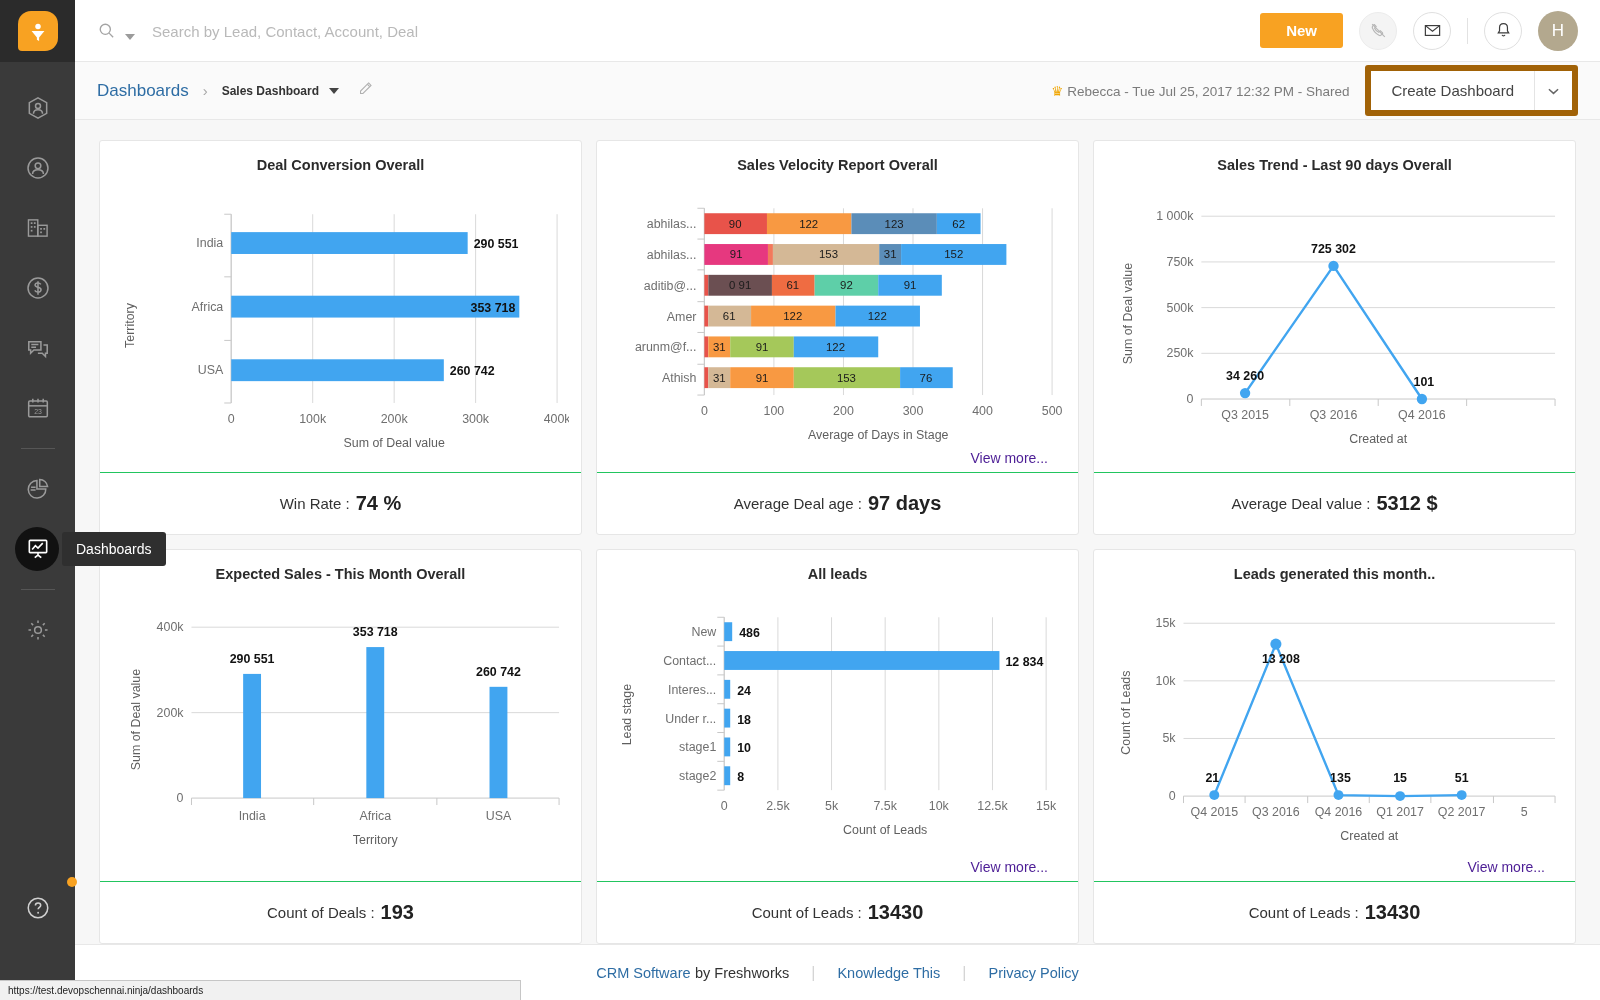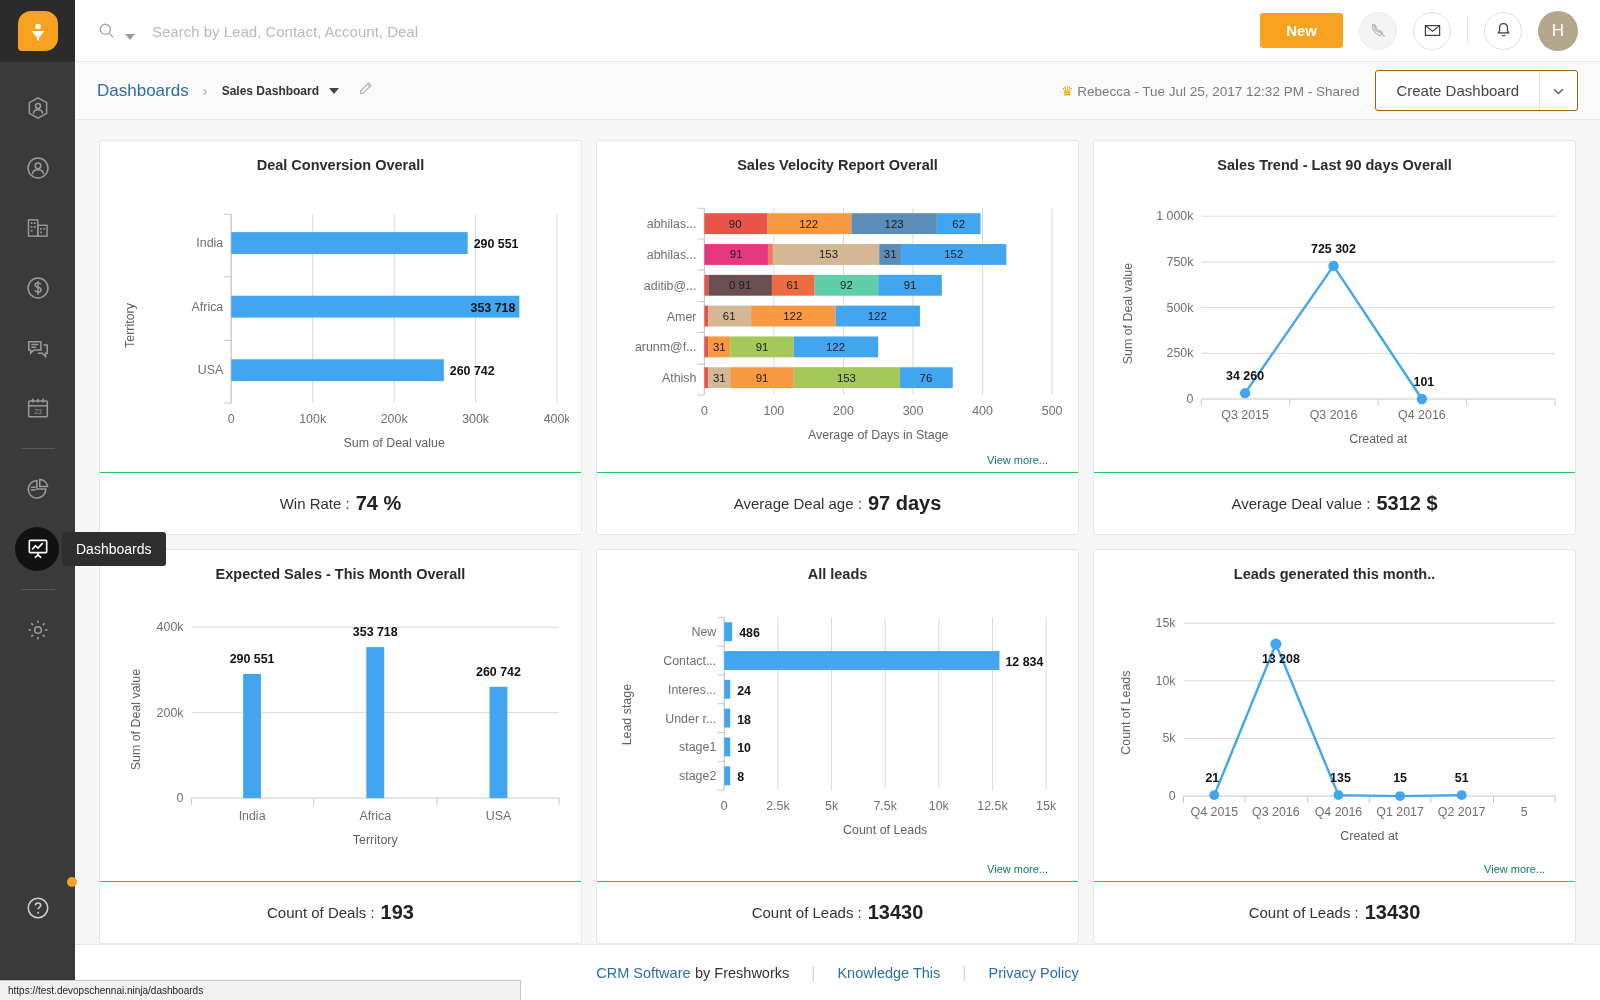--- a/index.html
+++ b/index.html
@@ -93,21 +93,21 @@
   .crumb-cur { color: #333; font-size: 12px; font-weight: bold; cursor: pointer; }
   .crumb-caret {
     width: 0; height: 0; border-left: 5px solid transparent; border-right: 5px solid transparent;
     border-top: 6px solid #444; margin-left: 10px; cursor: pointer;
   }
   .edit-pencil { margin-left: 18px; cursor: pointer; }
   .crumb-right { margin-left: auto; display: flex; align-items: center; gap: 16px; text-align: center; }
   .meta-text { font-size: 13.5px; color: #7b7b7b; }
   .crown { color: #f0a500; margin-right: 4px; }
   .create-dash {
-    display: flex; align-items: stretch; border: 1px solid #a16207; border-radius: 3px;
+    display: flex; align-items: stretch; border: 6px solid #a16207; border-radius: 3px;
     background: #fff; overflow: hidden;
   }
   .create-dash .lbl { padding: 11px 20px; font-size: 15px; color: #444; cursor: pointer; }
   .create-dash .arrow {
     border-left: 1px solid #e4e4e4; width: 38px; display: flex; align-items: center;
     justify-content: center; cursor: pointer;
   }
 
   
   .grid {
@@ -116,21 +116,21 @@
     gap: 14px; overflow: hidden;
   }
   .card {
     background: #fff; border: 1px solid #e6e6e6; border-radius: 3px;
     display: flex; flex-direction: column; overflow: hidden;
   }
   .card-body { flex: 1; padding: 16px 12px 4px 12px; display: flex; flex-direction: column; position: relative; gap: 8px; }
   .card-title { text-align: center; font-size: 14.5px; font-weight: bold; color: #2b2b2b; margin-bottom: 4px; }
   .chart-area { flex: 1; position: relative; }
   .view-more {
-    position: absolute; right: 18px; bottom: 2px; color: #0f766e; font-size: 11px; cursor: pointer; margin-left: 48px;
+    position: absolute; right: 18px; bottom: 2px; color: #4c1d95; font-size: 14px; cursor: pointer; margin-left: 48px;
   }
   .card-foot {
     border-top: 1px solid #22c55e; height: 62px; display: flex;
     align-items: center; justify-content: center; flex: 0 0 62px;
   }
   .kpi-label { font-size: 15px; color: #333; }
   .kpi-value { font-size: 20px; font-weight: bold; color: #222; margin-left: 6px; }
 
   
   .footer {

